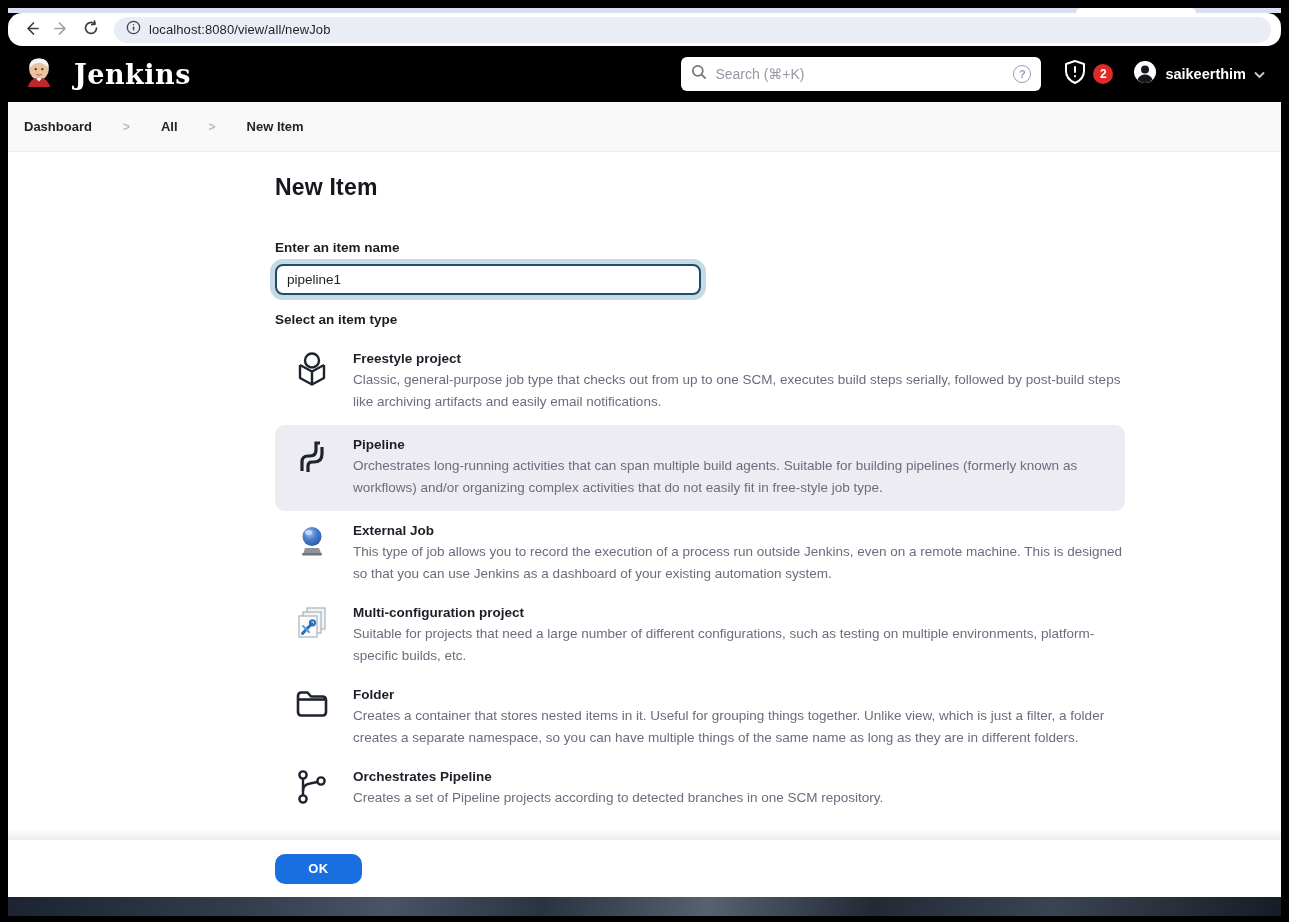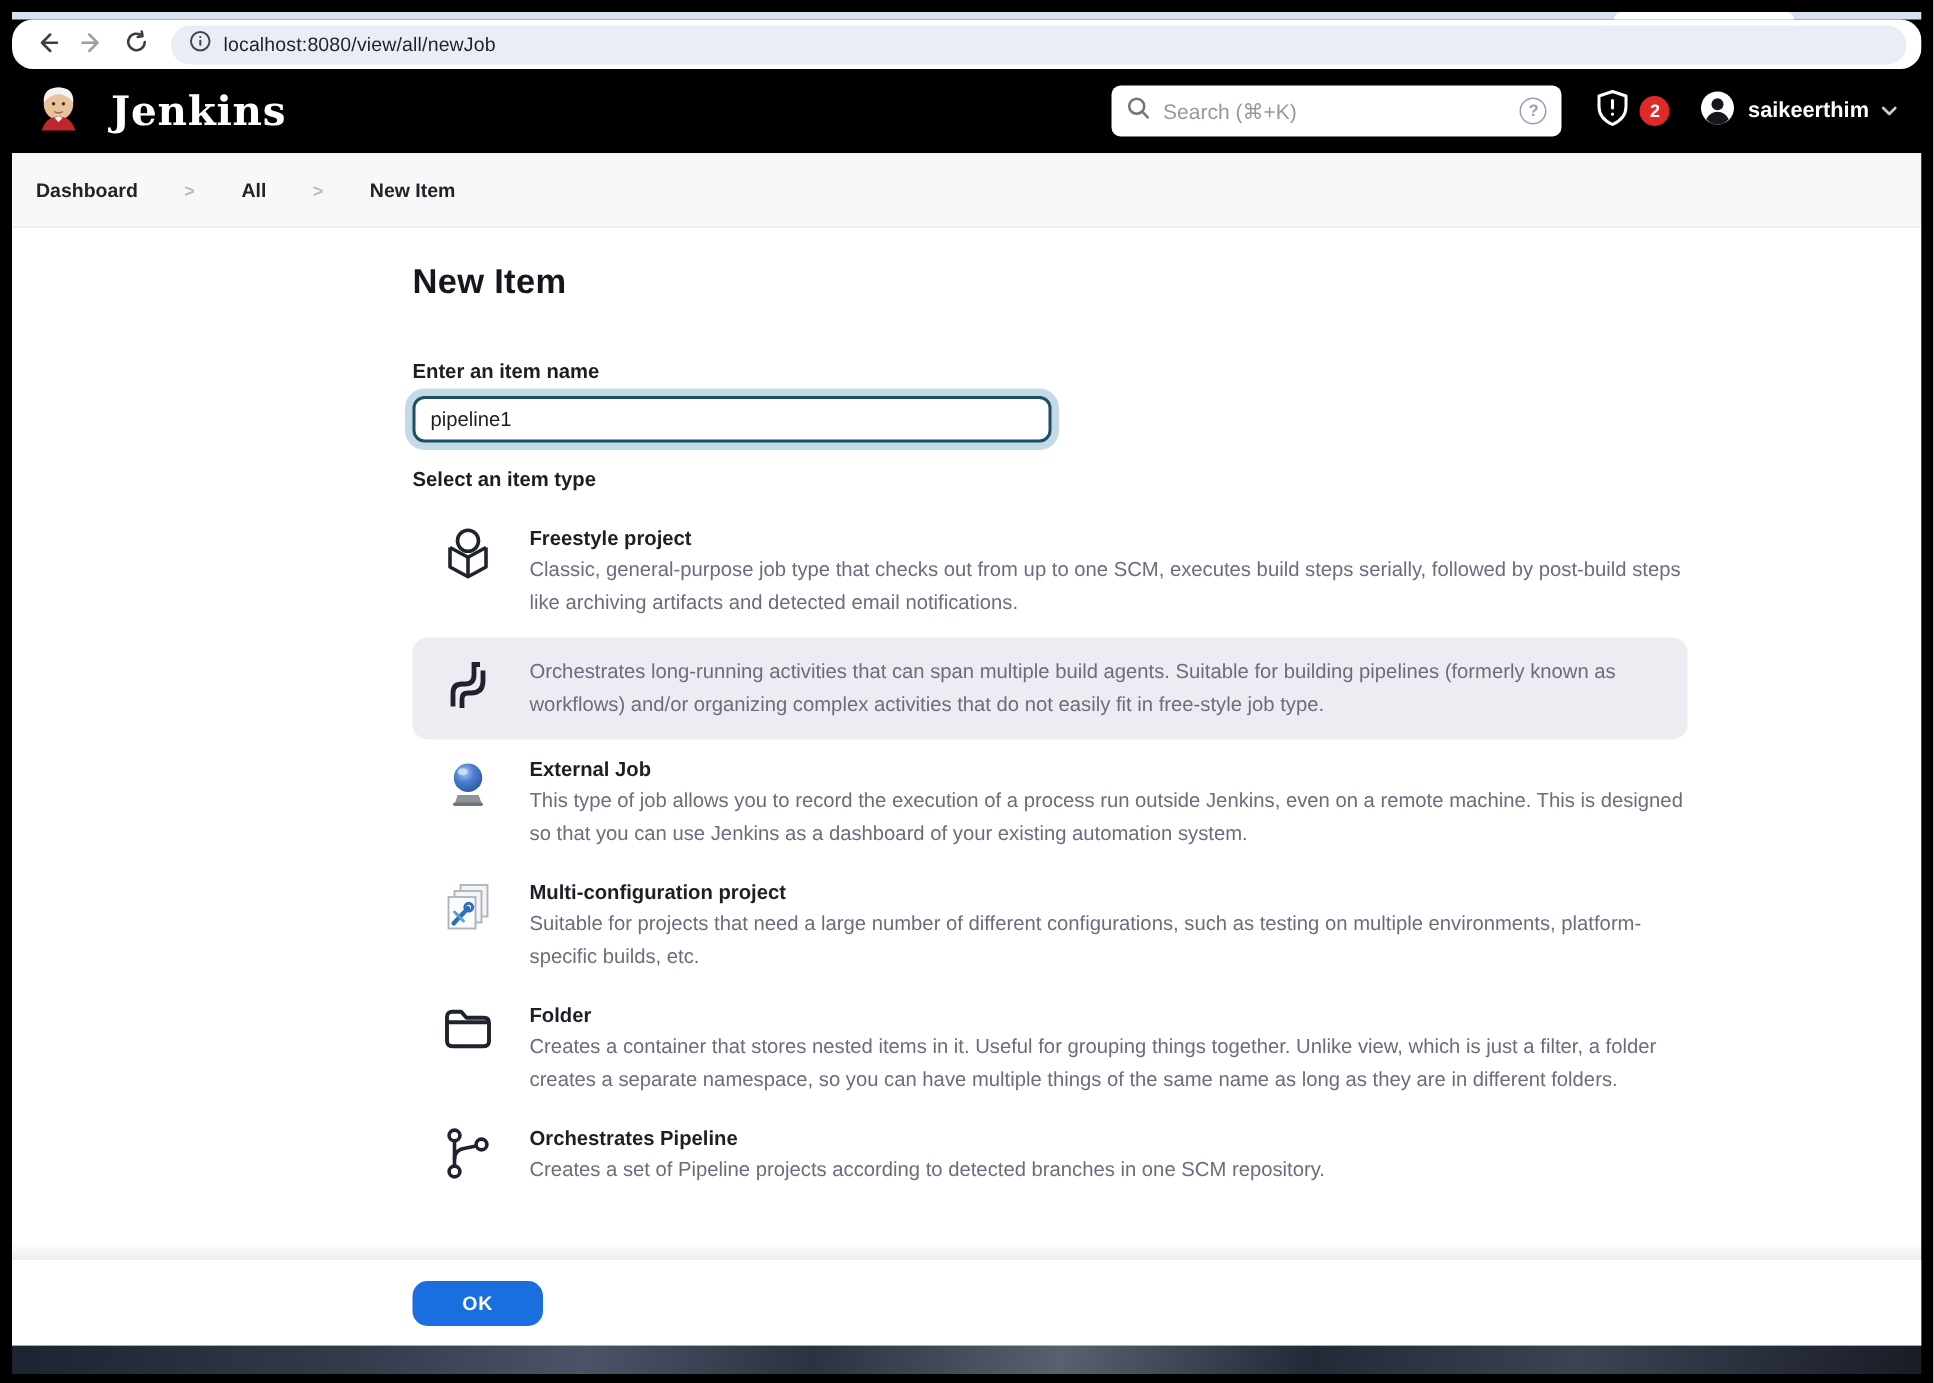--- a/index.html
+++ b/index.html
@@ -12,21 +12,21 @@
   .tab-sliver { position:absolute; right:85px; top:0; width:120px; height:5px; background:#fff; border-radius:8px 8px 0 0; }
   .toolbar { height:33px; background:#fff; display:flex; align-items:center; padding:0 10px; gap:4px;border-radius:14px; }
   .nav-btn { width:26px; height:26px; display:flex; align-items:center; justify-content:center; border-radius:50%; flex:0 0 auto; background:transparent; border:none; cursor:pointer; }
   .omnibox { flex:1; height:26px; background:#e9edf6; border-radius:13px; display:flex; align-items:center; gap:8px; padding:0 12px; margin-left:6px; }
   .omnibox .url { font-size:13px; color:#1f2124; letter-spacing:.1px; }
 
   
   .jk-header { height:56px; background:#000; display:flex; align-items:center; padding:0 16px; color:#fff; }
   .brand { display:flex; align-items:center; gap:20px; }
   .brand-name { font-family:"DejaVu Serif","Liberation Serif",serif; font-weight:700; font-size:27px; color:#fff; letter-spacing:.5px; }
-  .jk-search { margin-left:auto; width:300px; height:34px; background:#fff; border-radius:6px; display:flex; align-items:center; padding:0 10px; gap:8px; }
+  .jk-search { margin-left:auto; width:360px; height:34px; background:#fff; border-radius:6px; display:flex; align-items:center; padding:0 10px; gap:8px; }
   .jk-search input { border:none; outline:none; flex:1; font-size:14px; color:#333; background:transparent; font-family:inherit; }
   .jk-search input::placeholder { color:#9499a1; }
   .help-circle { width:18px; height:18px; border:1.6px solid #9a9ab8; color:#9a9ab8; border-radius:50%; font-size:11px; font-weight:700; display:flex; align-items:center; justify-content:center; }
   .hdr-right { display:flex; align-items:center; gap:10px; margin-left:22px; }
   .badge { min-width:20px; height:20px; background:#e02a2a; color:#fff; border-radius:10px; font-size:12px; font-weight:700; display:flex; align-items:center; justify-content:center; padding:0 6px; margin-left:-4px; }
   .user { display:flex; align-items:center; gap:8px; margin-left:10px; cursor:pointer; }
   .user-name { font-size:14.5px; font-weight:600; color:#fff; }
 
   
   .breadcrumb { height:50px; background:#f8f8f9; border-bottom:1px solid #ececee; display:flex; align-items:center; padding:0 16px; gap:31px; }
@@ -178,32 +178,33 @@
           <div class="item-icon">
             <svg width="34" height="36" viewBox="0 0 34 36">
               <circle cx="17" cy="9.5" r="7" stroke="#1f232d" stroke-width="2.4" fill="none"></circle>
               <path d="M5 14 L5 27 L17 33.5 L29 27 L29 14" stroke="#1f232d" stroke-width="2.4" fill="none" stroke-linejoin="round"></path>
               <path d="M5 14 L17 20.5 L29 14" stroke="#1f232d" stroke-width="2.4" fill="none" stroke-linejoin="round"></path>
               <path d="M17 20.5 V33.5" stroke="#1f232d" stroke-width="2.4" fill="none"></path>
             </svg>
           </div>
           <div>
             <div class="item-title">Freestyle project</div>
-            <div class="item-desc">Classic, general-purpose job type that checks out from up to one SCM, executes build steps serially, followed by post-build steps like archiving artifacts and detected email notifications.</div>
+            <div class="item-desc">Classic, general-purpose job type that checks out from up to one SCM, executes build steps serially, followed by post-build steps like archiving artifacts and easily email notifications.</div>
           </div>
         </div>
 
         <div class="item selected">
           <div class="item-icon">
             <svg width="34" height="36" viewBox="0 0 34 36">
               <path d="M7 34 V25 Q7 19 13 19 H15 Q21 19 21 13 V6 h4" stroke="#1f232d" stroke-width="3.2" fill="none"></path>
               <path d="M13 35 V29 Q13 25 17 25 H19 Q27 25 27 17 V10" stroke="#1f232d" stroke-width="3.2" fill="none"></path>
             </svg>
           </div>
           <div>
+            <div class="item-title">Pipeline</div>
             <div class="item-desc">Orchestrates long-running activities that can span multiple build agents. Suitable for building pipelines (formerly known as workflows) and/or organizing complex activities that do not easily fit in free-style job type.</div>
           </div>
         </div>
 
         <div class="item">
           <div class="item-icon">
             <svg width="34" height="36" viewBox="0 0 34 36">
               <defs>
                 <radialGradient id="sph" cx="38%" cy="32%" r="75%">
                   <stop offset="0%" stop-color="#a8c8f0"></stop>

